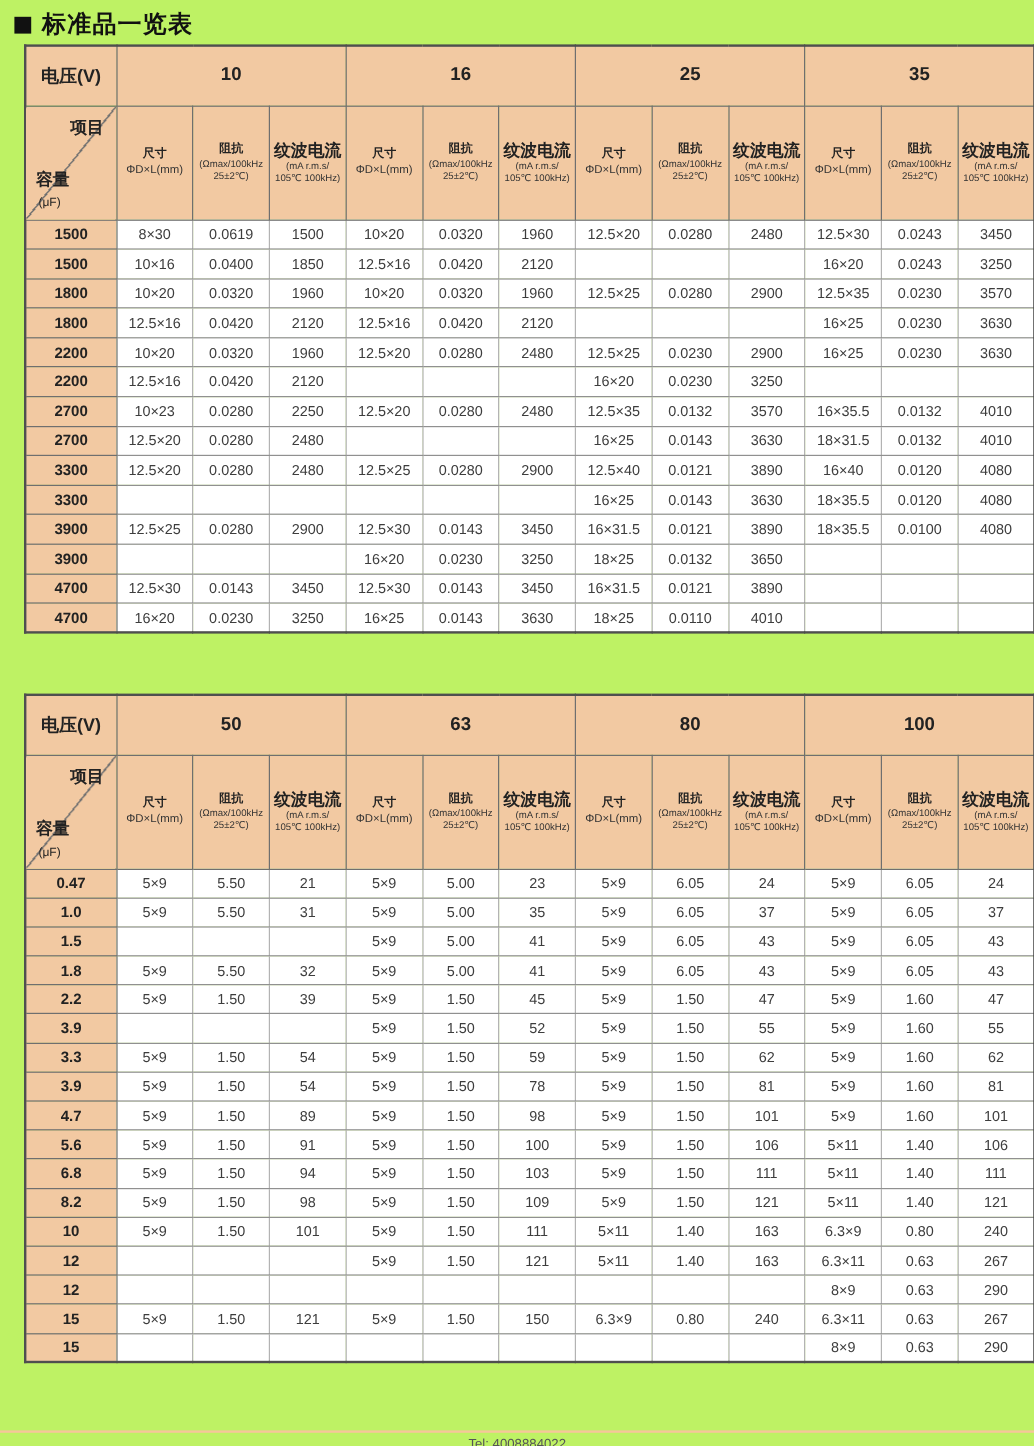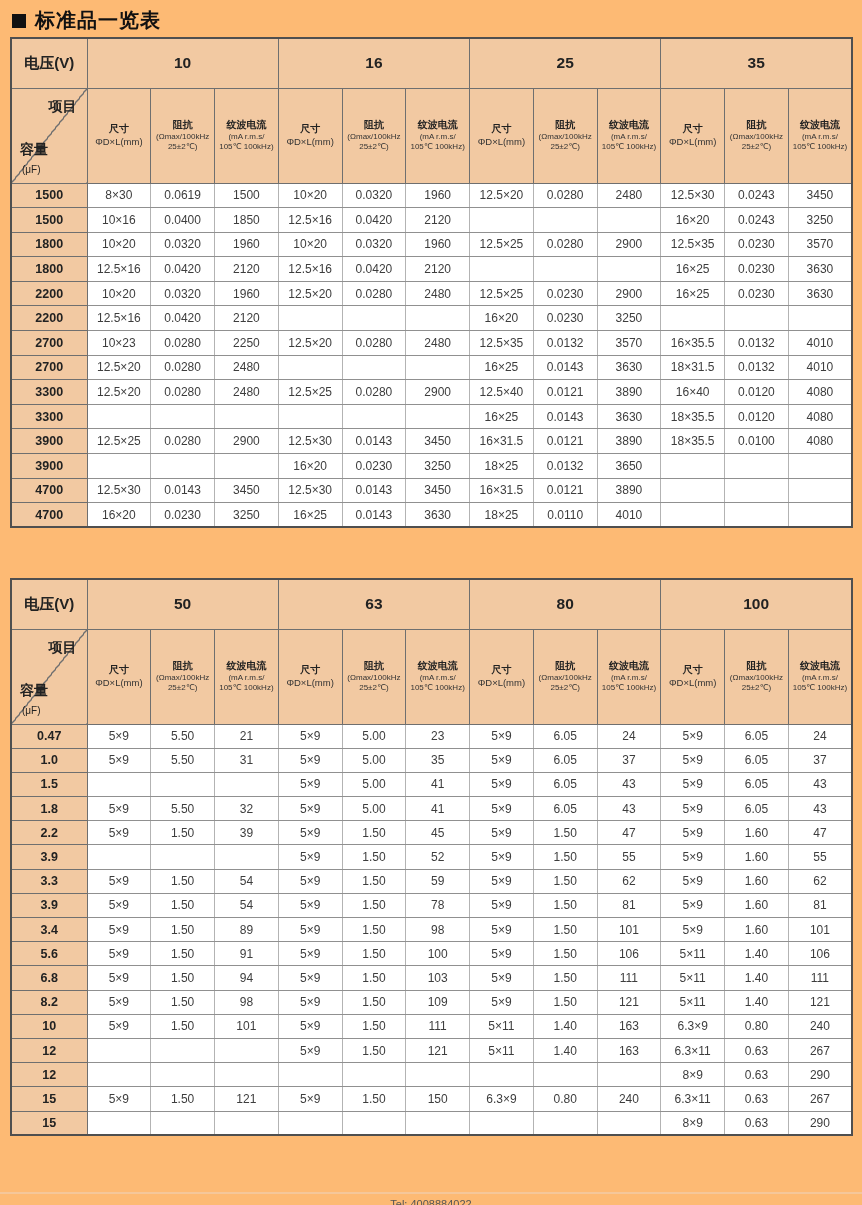--- a/index.html
+++ b/index.html
@@ -13,36 +13,36 @@
   }
   *{margin:0;padding:0;box-sizing:border-box;}
   html,body{background:#ffffff;}
   body{
     font-family:"Liberation Sans","DejaVu Sans",sans-serif;
     color:var(--data-text);
   }
   .page{
     position:relative;
     width:862px;height:1205px;
-    background:#fdba74;
+    background:#bef264;
     overflow:hidden;
   }
   .title-row{
     position:absolute;left:12px;top:7px;
     display:flex;align-items:center;gap:9px;
   }
   .bullet{
     width:14px;height:14px;background:#111;display:inline-block;
   }
   .title-text{
     font-size:20px;font-weight:bold;color:var(--title-color);
     letter-spacing:1px;
   }
   table.spec-table{
-    position:absolute;left:10px;width:841px;
+    position:absolute;left:20px;width:841px;
     border-collapse:collapse;table-layout:fixed;
     border:2px solid var(--border-dark);
     padding-left:24px;
   }
   #table-0{top:37px;}
   #table-1{top:578px;}
   col.c-cap{width:76px;}
   col.c-d{width:63.75px;}
   tr.vrow th{height:50px;}
   tr.hrow th{height:95px;}
@@ -51,21 +51,21 @@
   th{
     background:var(--header-bg);
     border:1px solid var(--border-mid);
     font-weight:bold;color:#222;
     text-align:center;vertical-align:middle;
   }
   th.vlabel{font-size:15px;}
   th.vcell{font-size:15.5px;}
   th.sub{padding:2px 0;}
   .sub-main{font-size:10px;font-weight:bold;line-height:1.25;}
-  .sub-main.rp{font-size:10px;}
+  .sub-main.rp{font-size:14px;}
   .sub-sm{font-size:8px;font-weight:normal;line-height:1.25;color:#333;}
   .sub-sm.sz{font-size:9.5px;}
   th.corner{
     position:relative;
     background-color:var(--header-bg);
     background-image:linear-gradient(to bottom right,
       transparent calc(50% - 0.7px),
       var(--border-mid) calc(50% - 0.7px),
       var(--border-mid) calc(50% + 0.7px),
       transparent calc(50% + 0.7px));
@@ -604,21 +604,21 @@
           <td class="dc">1.50</td>
           <td class="dc">78</td>
           <td class="dc gs">5×9</td>
           <td class="dc">1.50</td>
           <td class="dc">81</td>
           <td class="dc gs">5×9</td>
           <td class="dc">1.60</td>
           <td class="dc">81</td>
         </tr>
         <tr class="drow">
-          <th class="cap">3.4</th>
+          <th class="cap">4.7</th>
           <td class="dc gs">5×9</td>
           <td class="dc">1.50</td>
           <td class="dc">89</td>
           <td class="dc gs">5×9</td>
           <td class="dc">1.50</td>
           <td class="dc">98</td>
           <td class="dc gs">5×9</td>
           <td class="dc">1.50</td>
           <td class="dc">101</td>
           <td class="dc gs">5×9</td>

